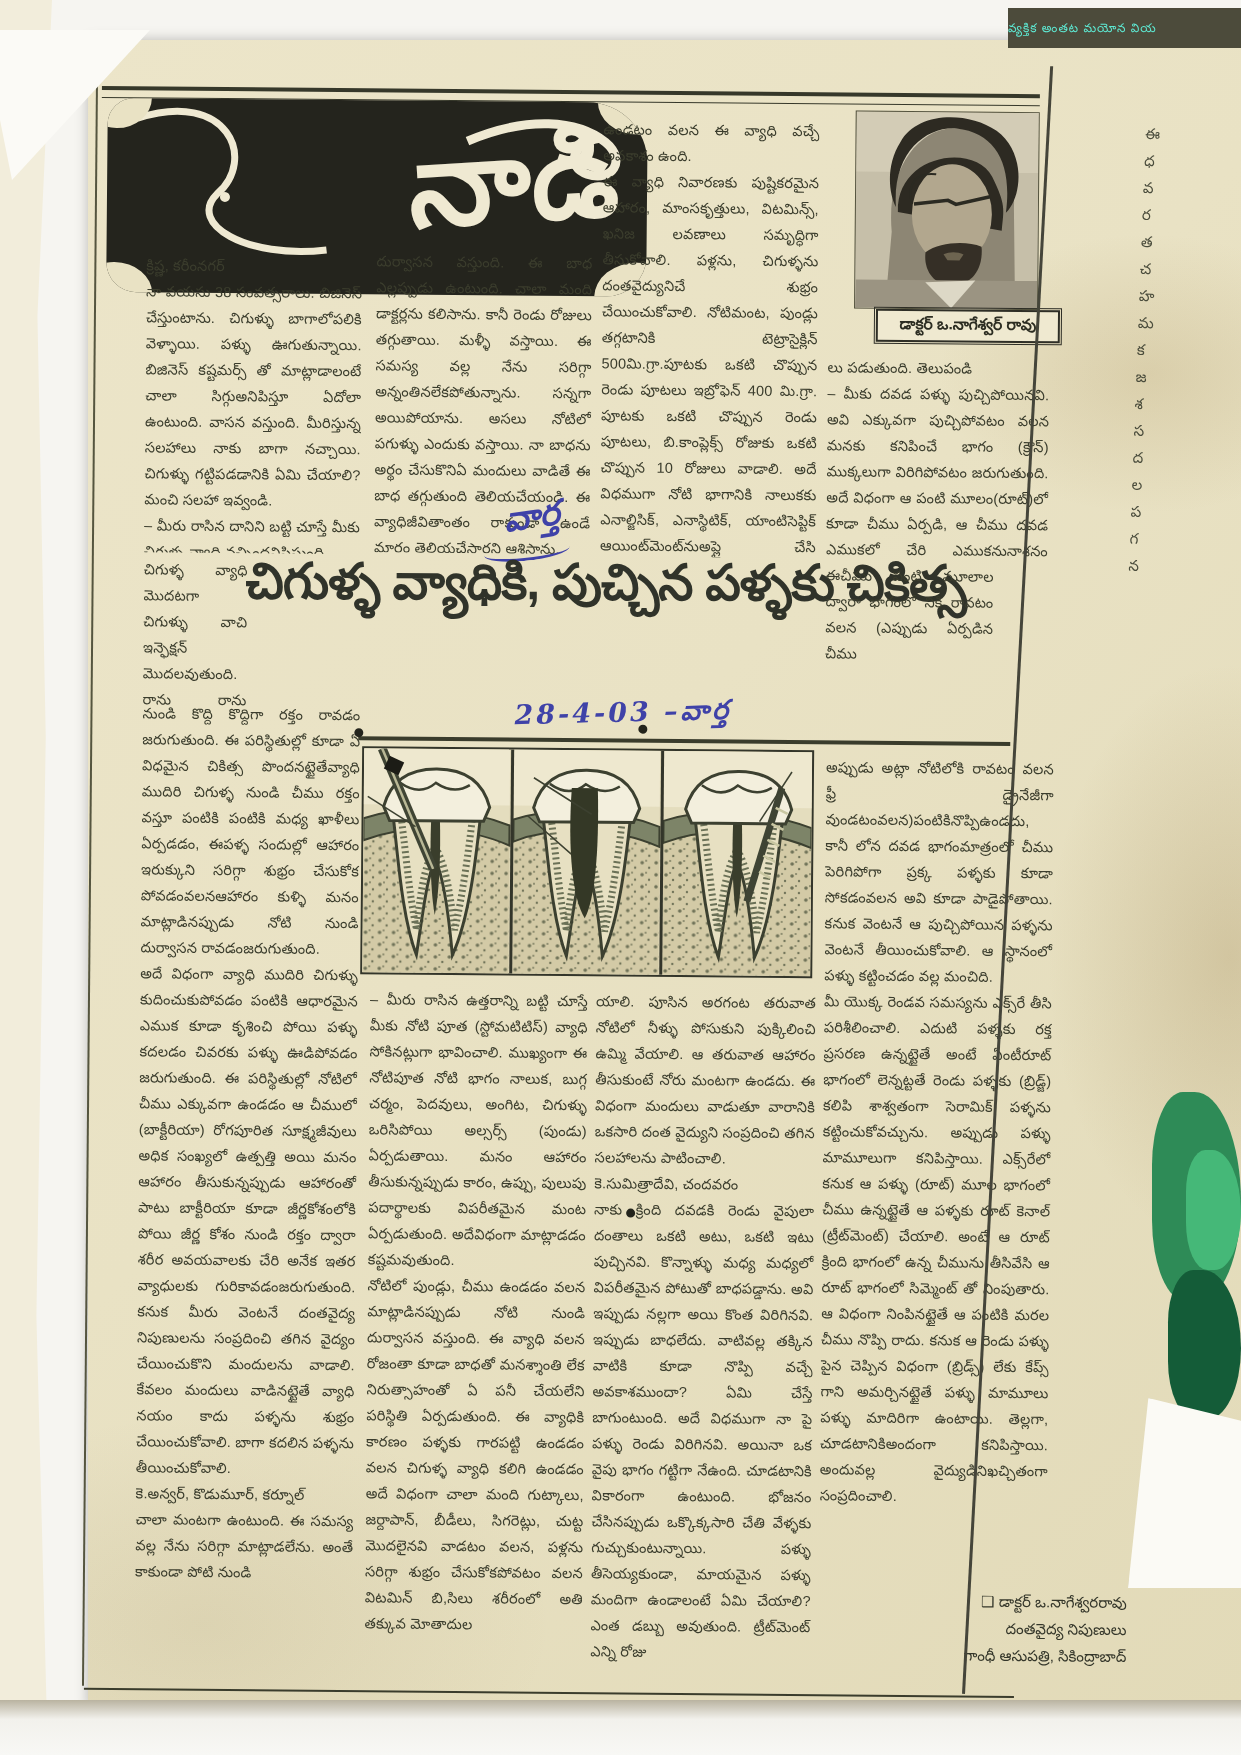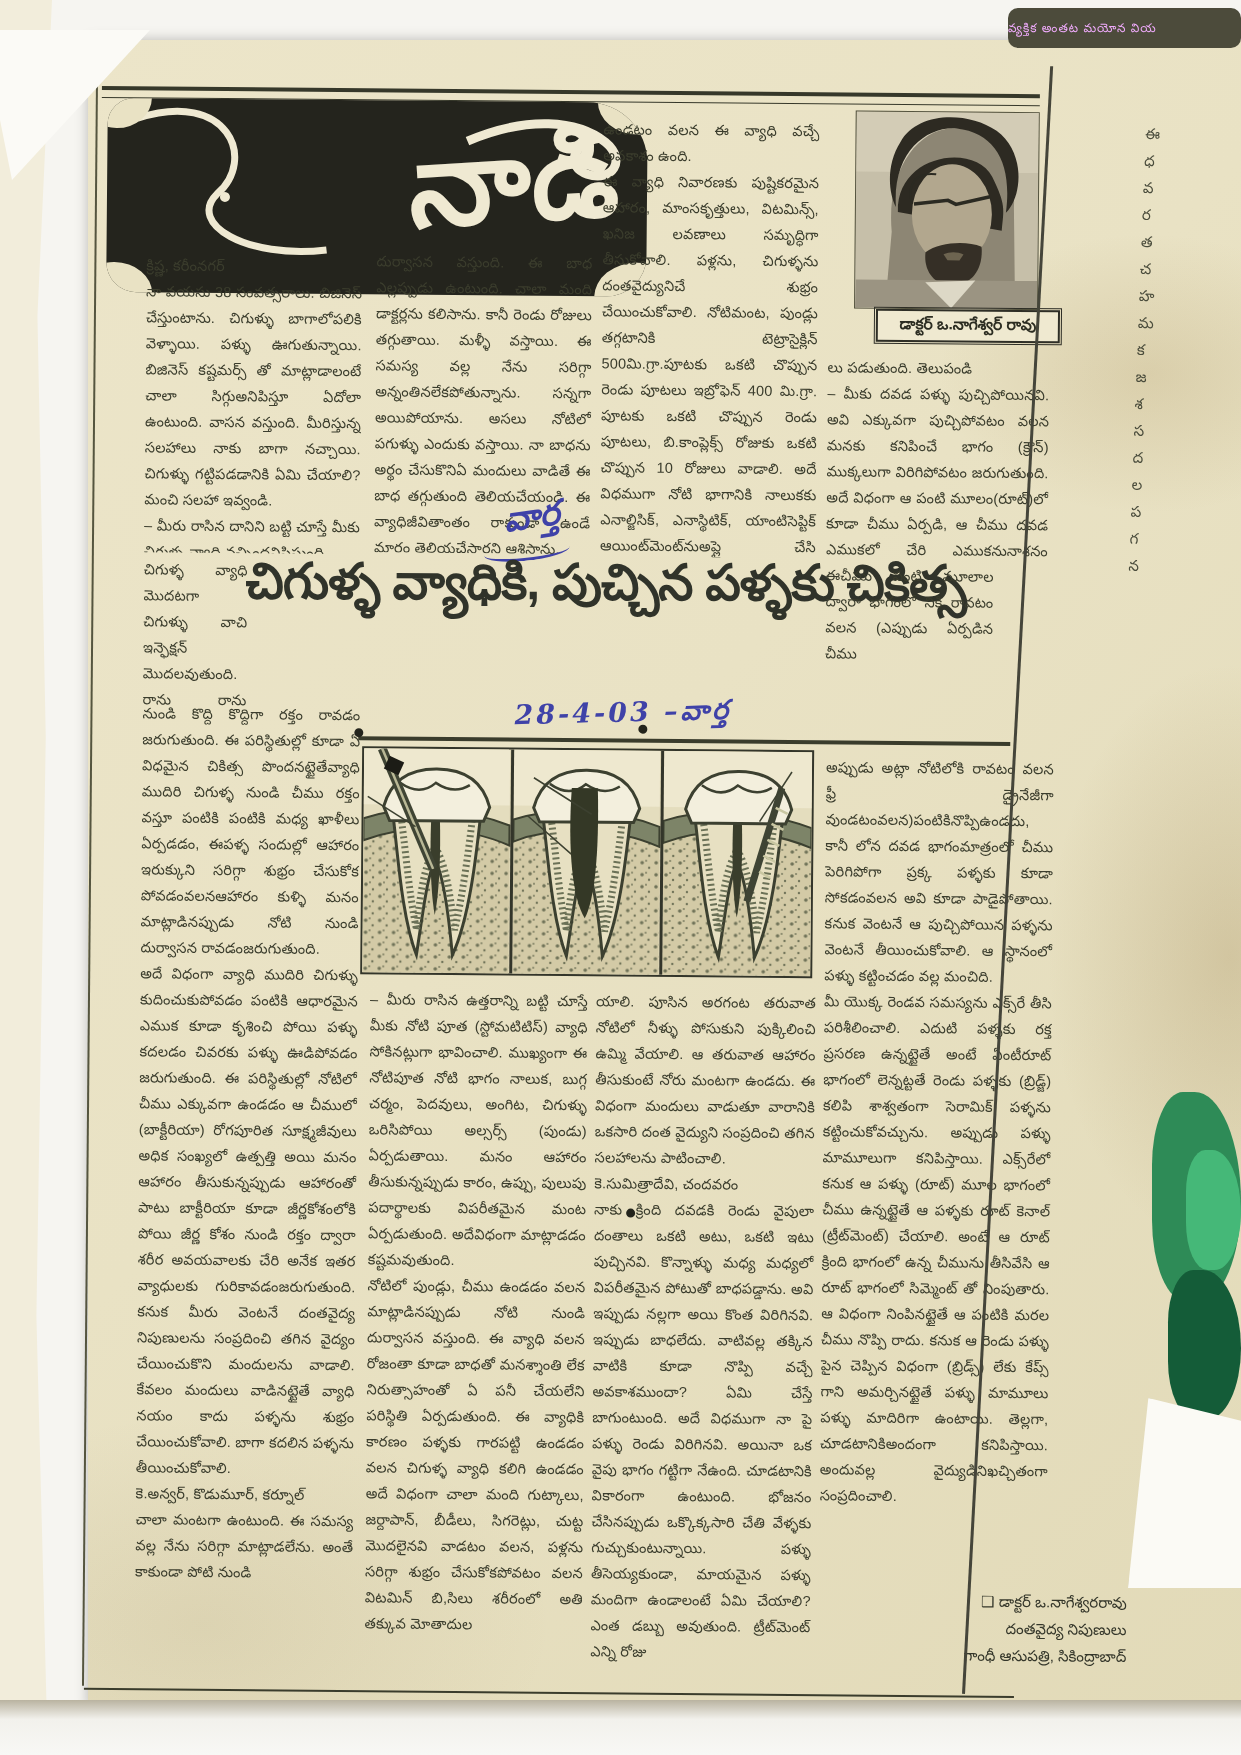--- a/index.html
+++ b/index.html
@@ -47,21 +47,21 @@
   .dot{position:absolute;width:9px;height:9px;border-radius:50%;background:#23241c;}
   
   #sig{position:absolute;left:752px;top:1540px;width:300px;text-align:right;font-size:15px;
        line-height:27px;color:#34362a;white-space:pre-line;}
   
   #nbr-rule{position:absolute;left:962px;top:18px;width:2.5px;height:1630px;background:#45453a;
             transform:rotate(2.6deg);transform-origin:top;}
   #nbr-frag{position:absolute;left:1128px;top:120px;width:26px;height:920px;overflow:hidden;
             font-size:15px;line-height:27px;color:#4a4c3c;white-space:pre-line;transform:rotate(2.2deg);}
   #edge-top{position:absolute;left:1008px;top:8px;width:233px;height:40px;background:#4c4b3b;
-            color:#f0abfc;font-size:12px;overflow:hidden;line-height:40px;letter-spacing:1px;border-radius:10px;}
+            color:#5eead4;font-size:12px;overflow:hidden;line-height:40px;letter-spacing:1px;}
   .green{position:absolute;border-radius:40% 60% 55% 45%;}
   #tear-br{position:absolute;left:1128px;top:1398px;width:113px;height:190px;background:#fbfaf5;
            clip-path:polygon(18% 0,100% 12%,100% 100%,0 100%);box-shadow:-2px -2px 6px rgba(0,0,0,.2);}
   #tear-tl{position:absolute;left:0px;top:30px;width:150px;height:150px;background:#fbfaf6;
            clip-path:polygon(0 0,100% 0,8% 100%,0 60%);}
   #backing-left{position:absolute;left:0;top:0;width:52px;height:1755px;background:#f2eddb;
            clip-path:polygon(0 0,100% 0,72% 18%,88% 42%,70% 75%,92% 100%,0 100%);}
   #bottom-band{position:absolute;left:0;top:1700px;width:1241px;height:55px;
            background:linear-gradient(#b9b3a0,#f2f1ec 35%,#f8f8f5);}
   .vline-left{position:absolute;left:8px;top:46px;width:1.5px;height:1600px;background:#55553f;}

